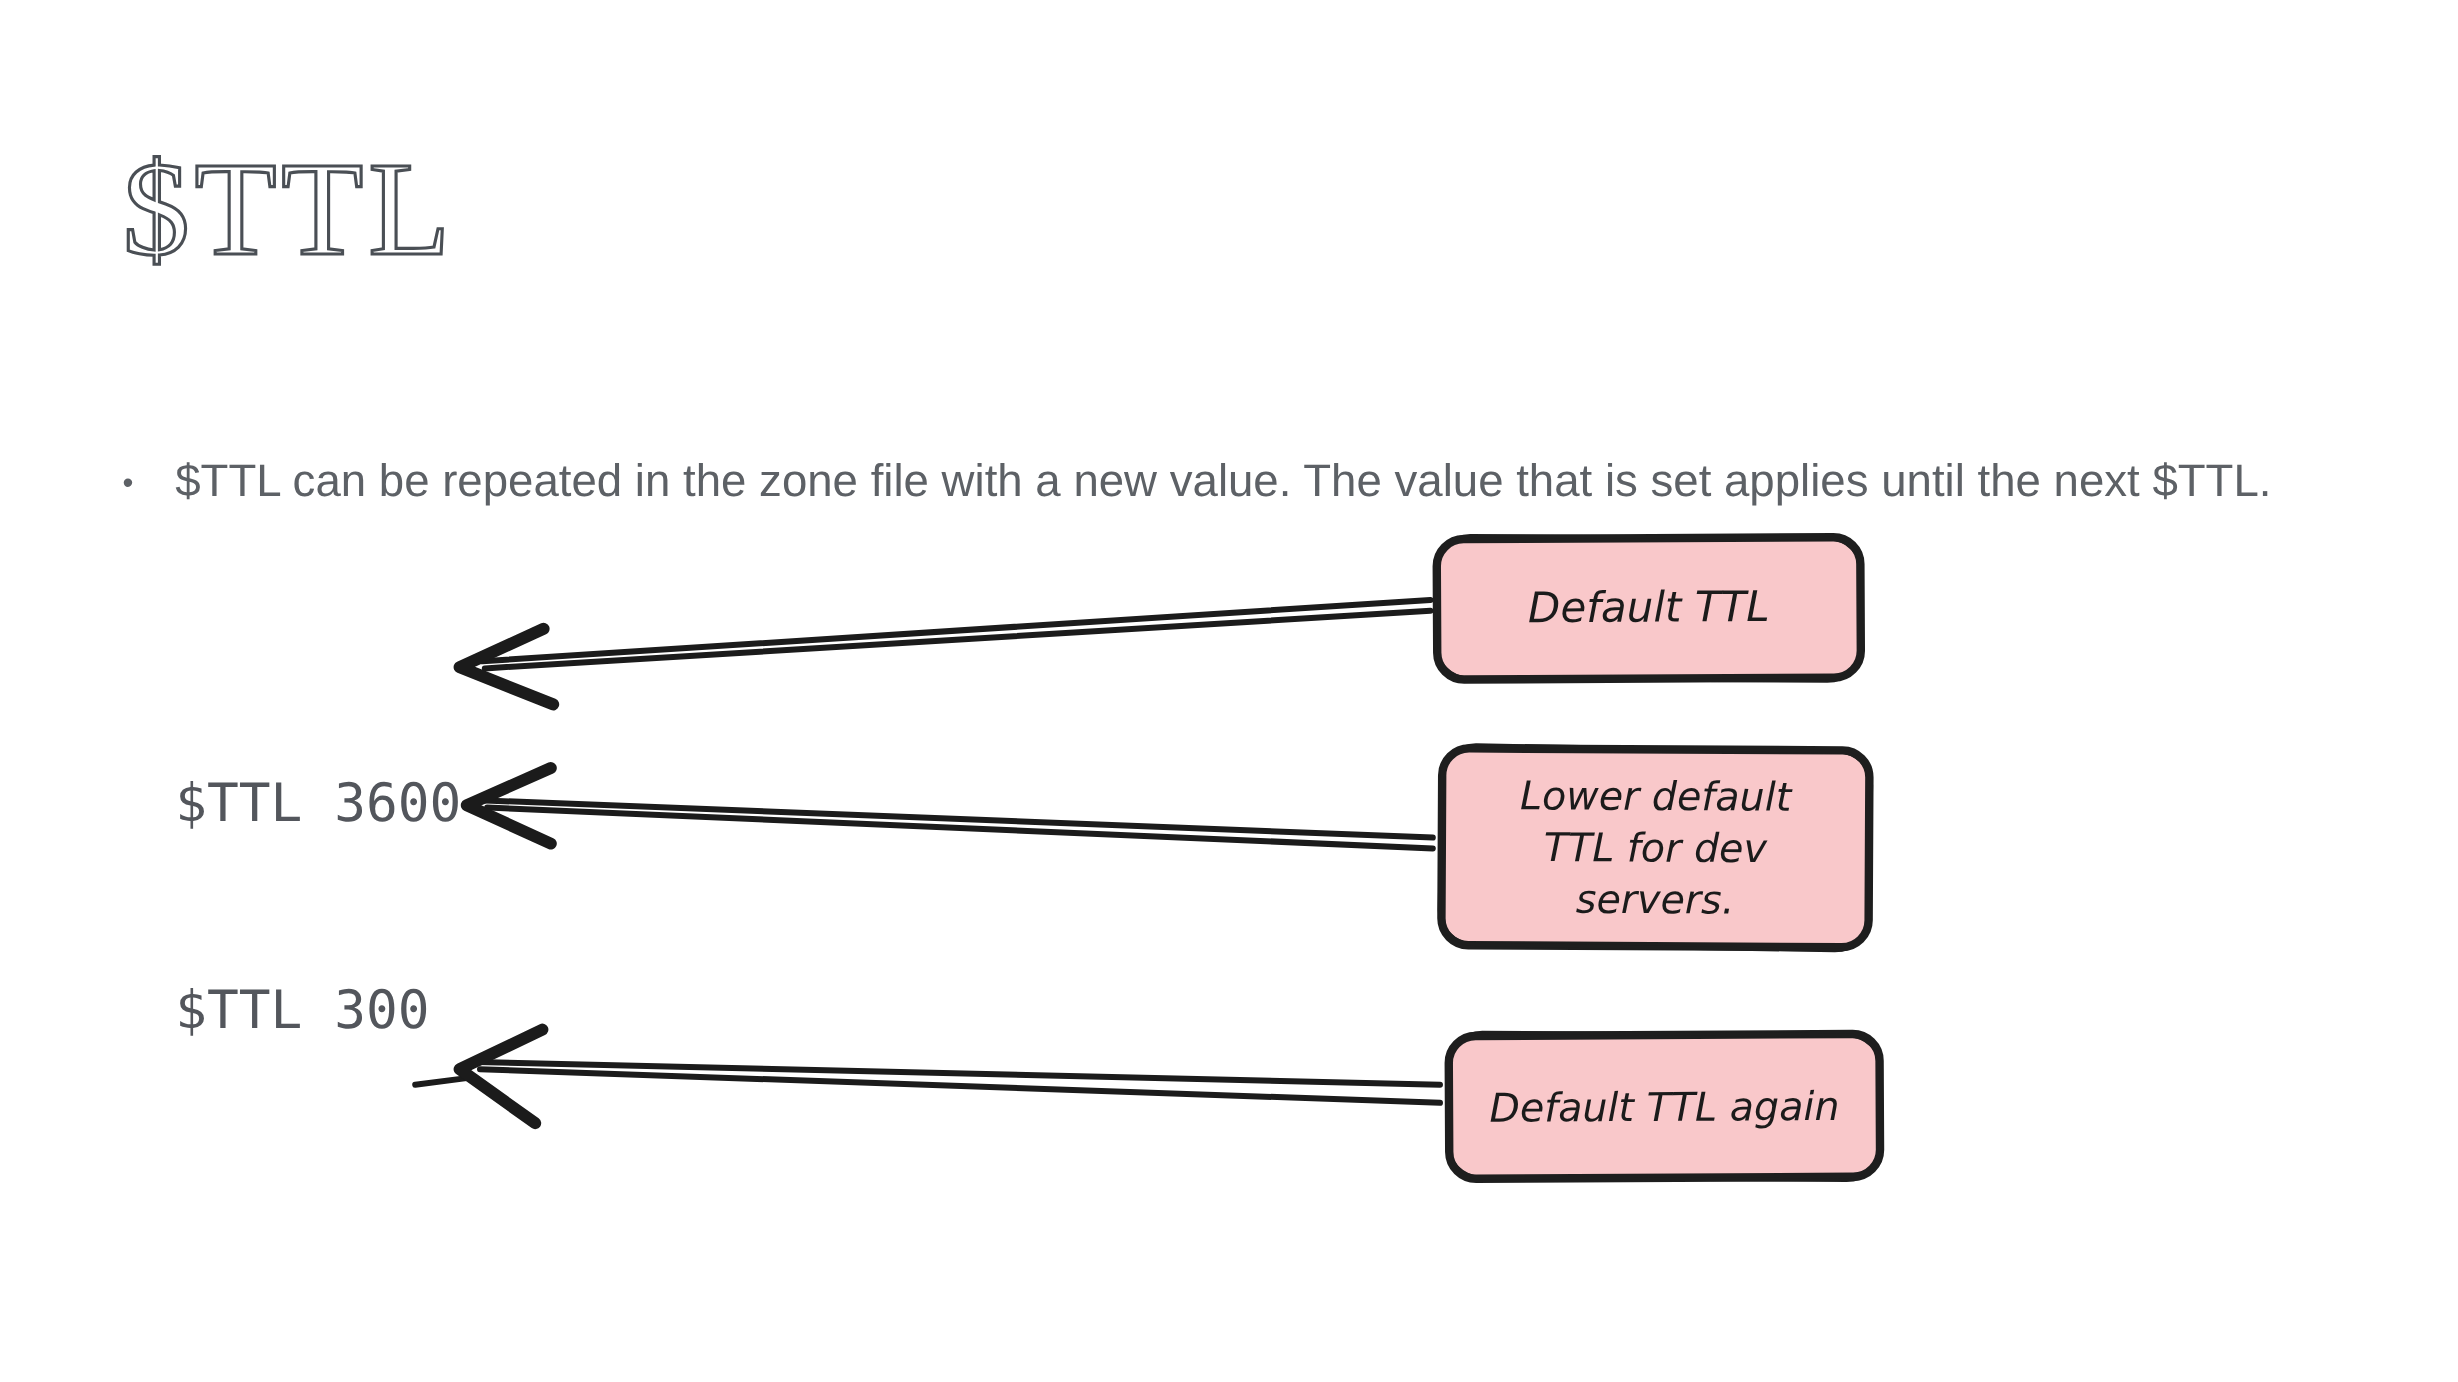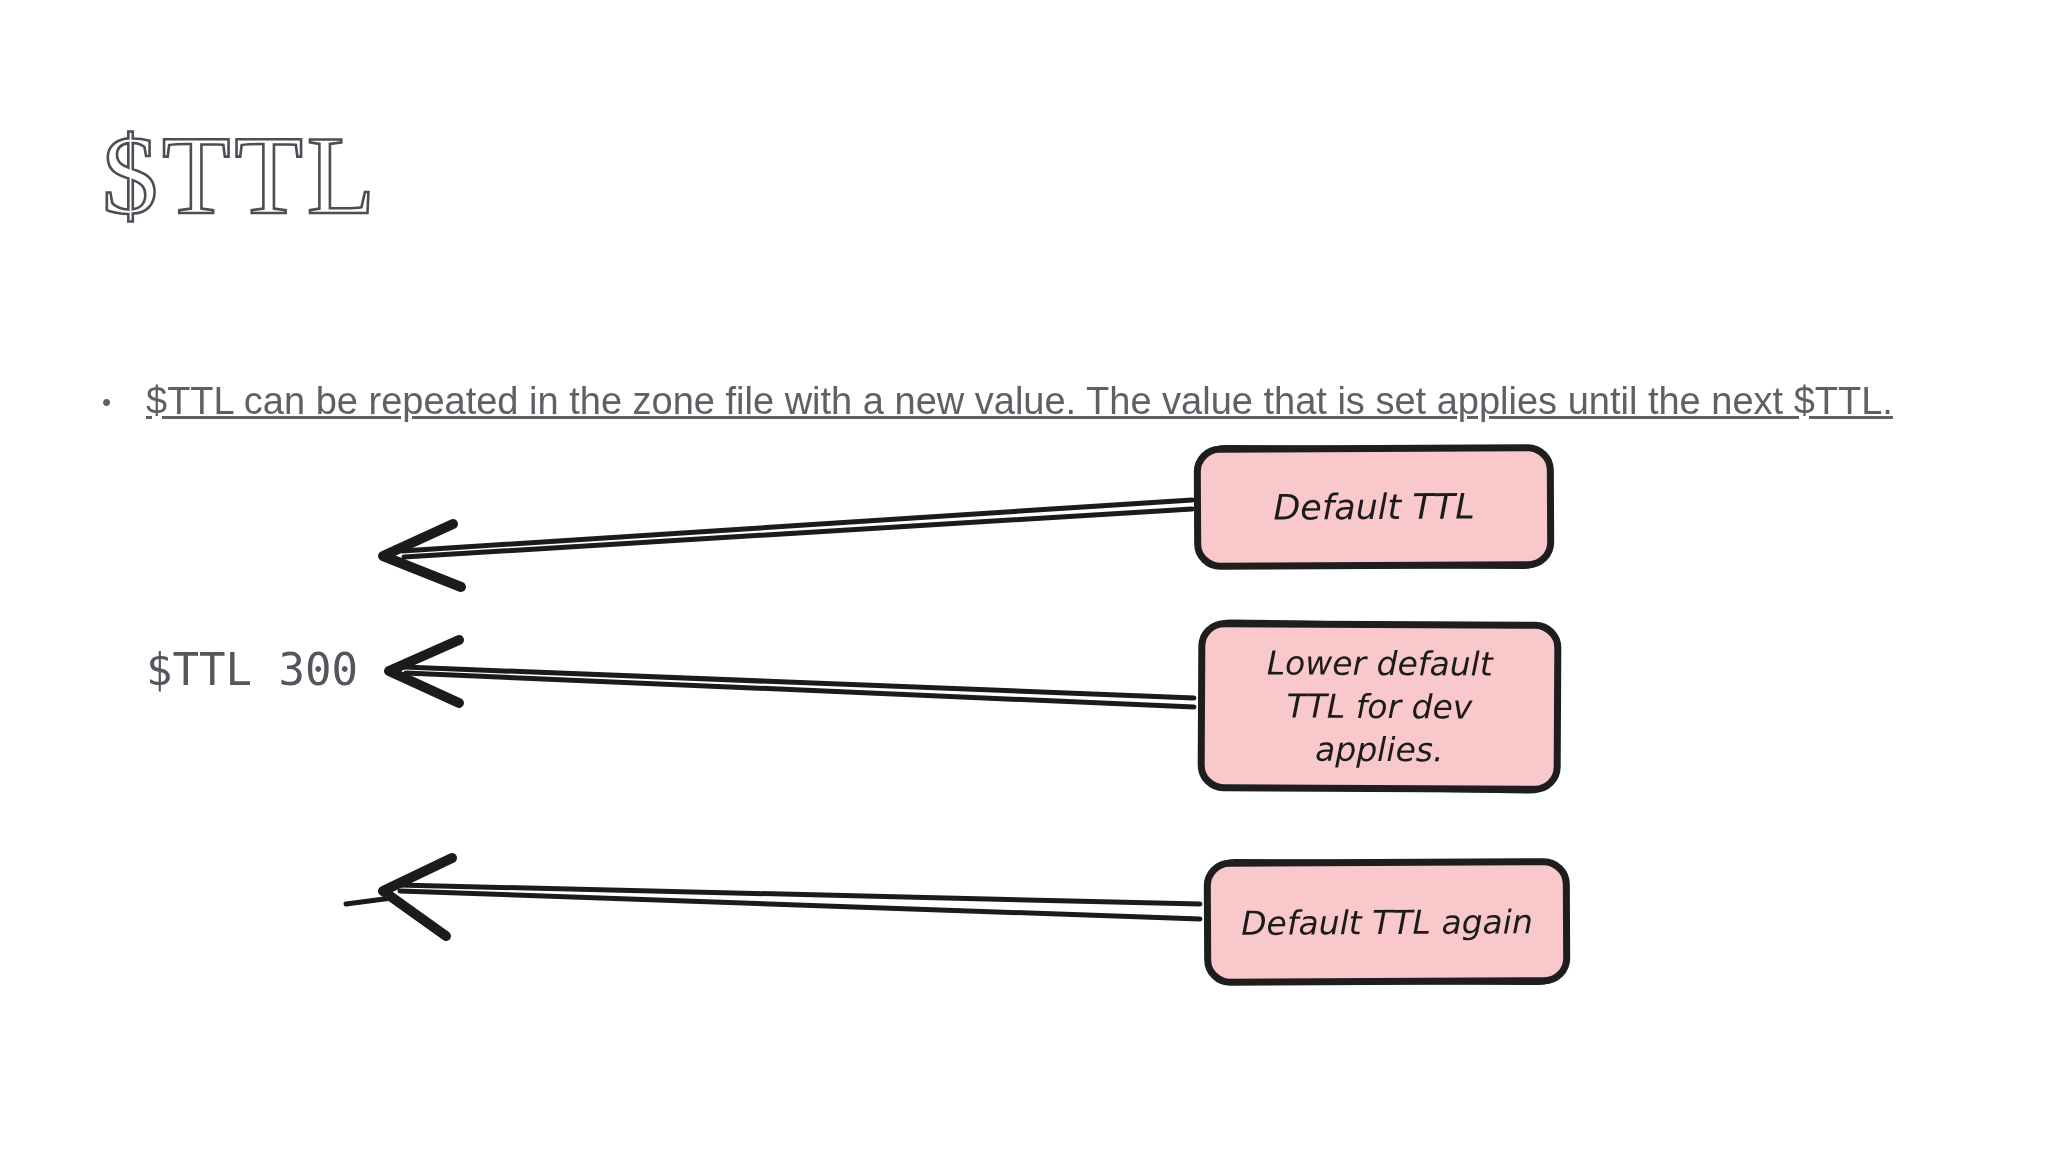--- a/index.html
+++ b/index.html
@@ -21,21 +21,21 @@
 
   
   .bullet {
     position:absolute; left:102px; top:372px; width:1895px;
     display:flex; align-items:flex-start;
     color:#5d6166; font-size:38px; line-height:58px;
   }
   .bullet-marker {
     flex:0 0 44px; font-size:26px; line-height:60px; color:#5d6166;
   }
-  .bullet-text { flex:1 1 auto;text-decoration:underline; }
+  .bullet-text { flex:1 1 auto; }
 
   
   .code {
     position:absolute; left:146px; top:526px; z-index:1;
     font-family:"DejaVu Sans Mono", monospace;
     font-size:44px; line-height:57.5px; color:#53565c;
     white-space:pre;
   }
 
   
@@ -74,20 +74,21 @@
 <div class="slide">
 
   <h1 class="title">$TTL</h1>
 
   <div class="bullet">
     <span class="bullet-marker">•</span>
     <span class="bullet-text">$TTL can be repeated in the zone file with a new value. The value that is set applies until the next $TTL.</span>
   </div>
 
   <div class="code">
+    <div>$TTL 3600</div>
     <div>$TTL 300</div>
     
     
     
     
     
   </div>
 
   <svg class="arrows" viewBox="0 0 2048 1152" xmlns="http://www.w3.org/2000/svg">
     <g>
@@ -108,20 +109,20 @@
     </g>
   </svg>
 
   <div class="callout callout-1">
     <span class="callout-line">Default TTL</span>
   </div>
 
   <div class="callout callout-2">
     <span class="callout-line">Lower default</span>
     <span class="callout-line">TTL for dev</span>
-    <span class="callout-line">applies.</span>
+    <span class="callout-line">servers.</span>
   </div>
 
   <div class="callout callout-3">
     <span class="callout-line">Default TTL again</span>
   </div>
 
 </div>
 
 </body></html>

